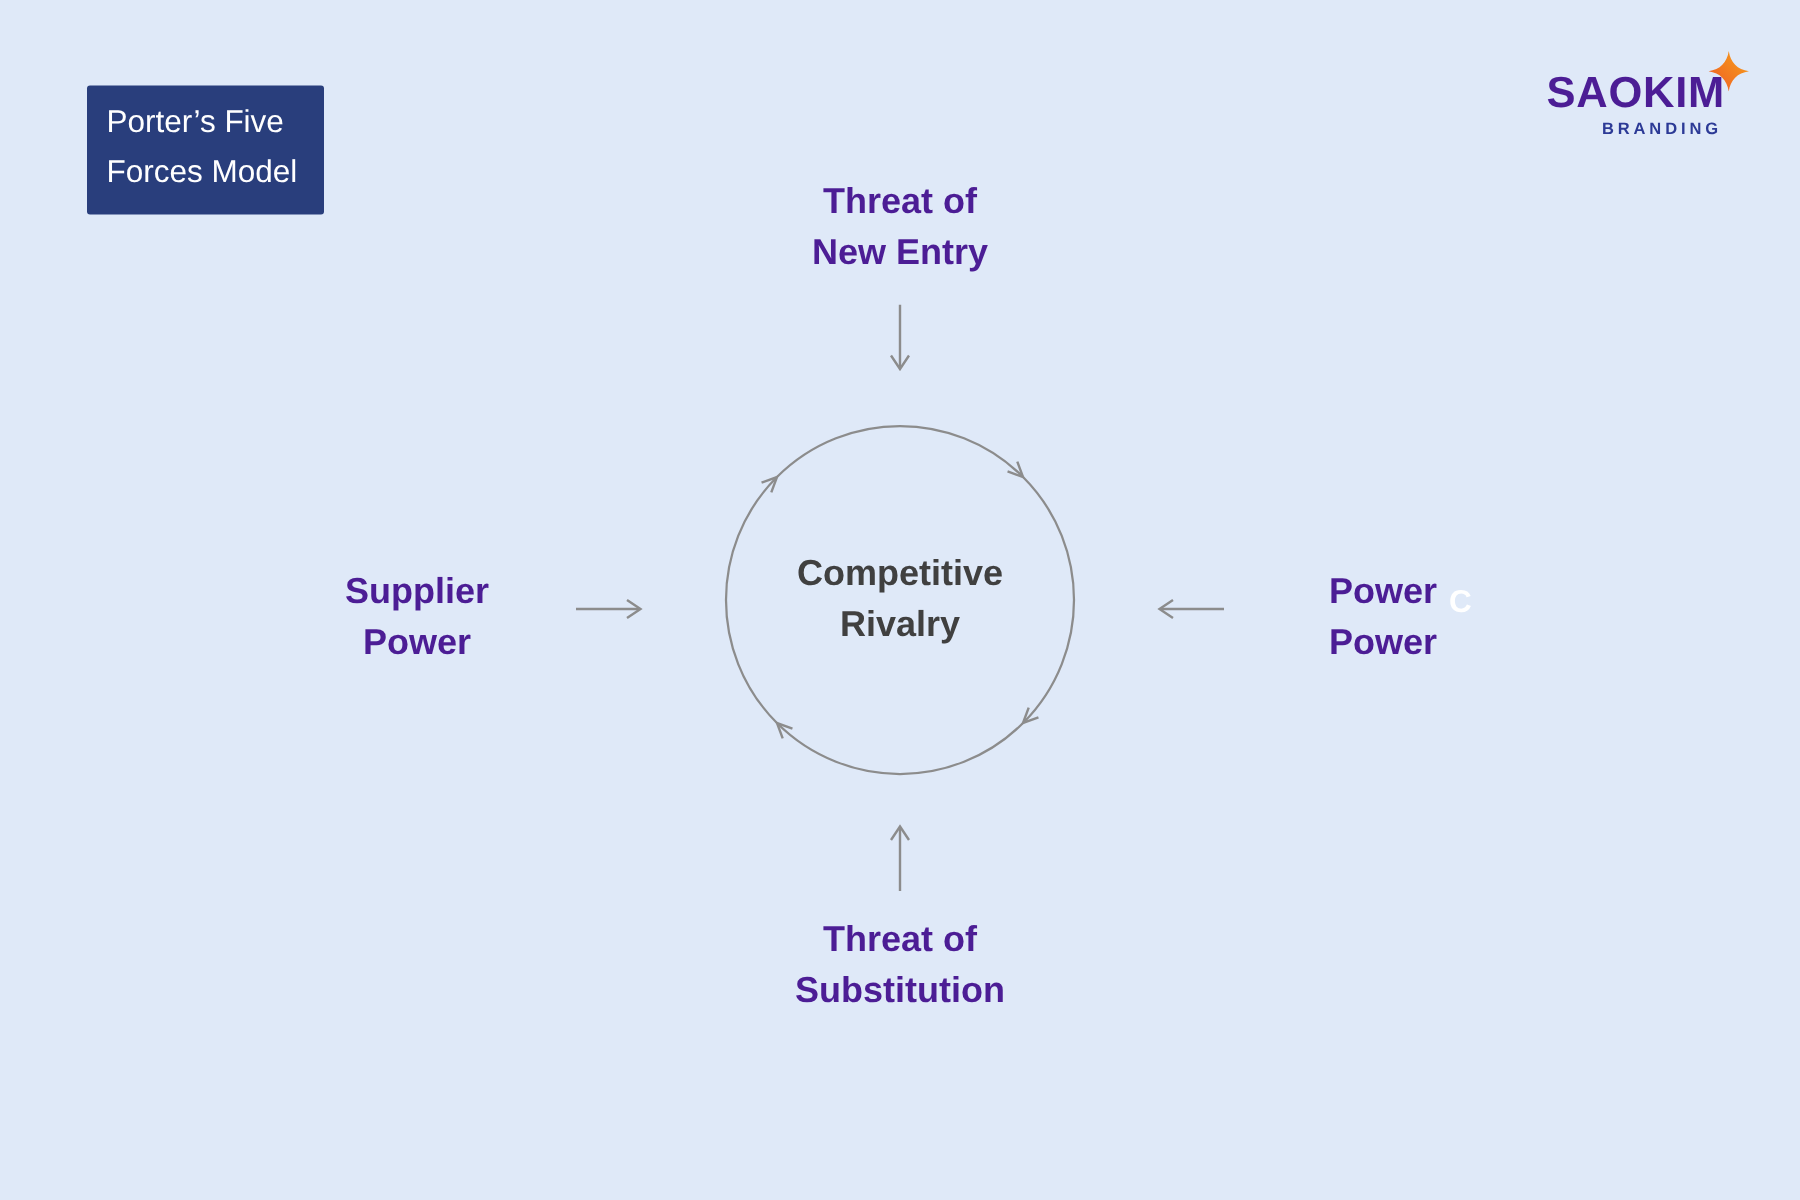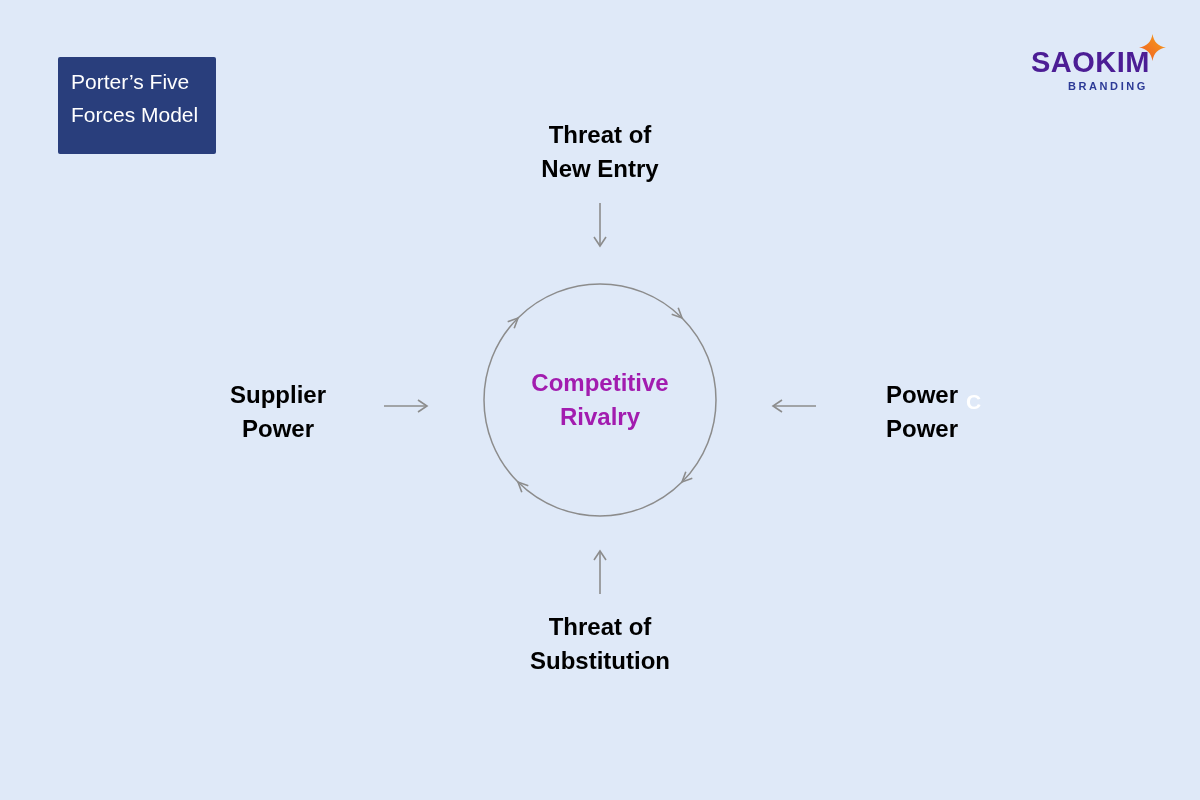--- a/index.html
+++ b/index.html
@@ -8,44 +8,44 @@
 
   .canvas {
     position:relative; width:1200px; height:800px;
     background:#dfe9f8; overflow:hidden;
   }
 
   .badge {
     position:absolute; left:58px; top:57px;
     background:#293e7c; color:#ffffff;
     font-size:21px; line-height:33px; font-weight:400;
-    padding:8px 18px 23px 13px; border-radius:2px;
+    padding:8px 18px 12px 13px; border-radius:2px;
   }
 
   .logo { position:absolute; top:46px; right:50px; text-align:right; }
   .logo-name-wrap { position:relative; display:inline-block; }
   .logo-name {
     font-size:29px; font-weight:bold; letter-spacing:0.5px;
     color:#4c1d95;
   }
   .sparkle { position:absolute; right:-16px; top:-12px; }
   .logo-tagline {
     font-size:11px; font-weight:bold; letter-spacing:2.6px;
     color:#2c3a96; margin-top:1px; padding-right:2px;
   }
 
   .force-label, .center-label {
     position:absolute; width:300px; text-align:center;
-    font-size:24px; line-height:34px; font-weight:bold; color:#000000;
+    font-size:24px; line-height:34px; font-weight:bold; color:#4c1d95;
   }
   .force-label.top    { left:450px; top:118px; }
   .force-label.left   { left:128px; top:378px; }
   .force-label.right  { left:772px; top:378px; }
   .force-label.bottom { left:450px; top:610px; }
-  .center-label       { left:450px; top:366px; color:#a21caf; }
+  .center-label       { left:450px; top:366px; color:#404040; }
 
   .diagram-el { position:absolute; }
   .circle-svg   { left:482px; top:282px; }
   .arrow-down   { left:592px; top:203px; }
   .arrow-up     { left:592px; top:548px; }
   .arrow-right  { left:384px; top:399px; }
   .arrow-left   { left:770px; top:399px; }
 
   .stray-c {
     position:absolute; left:966px; top:390px;

